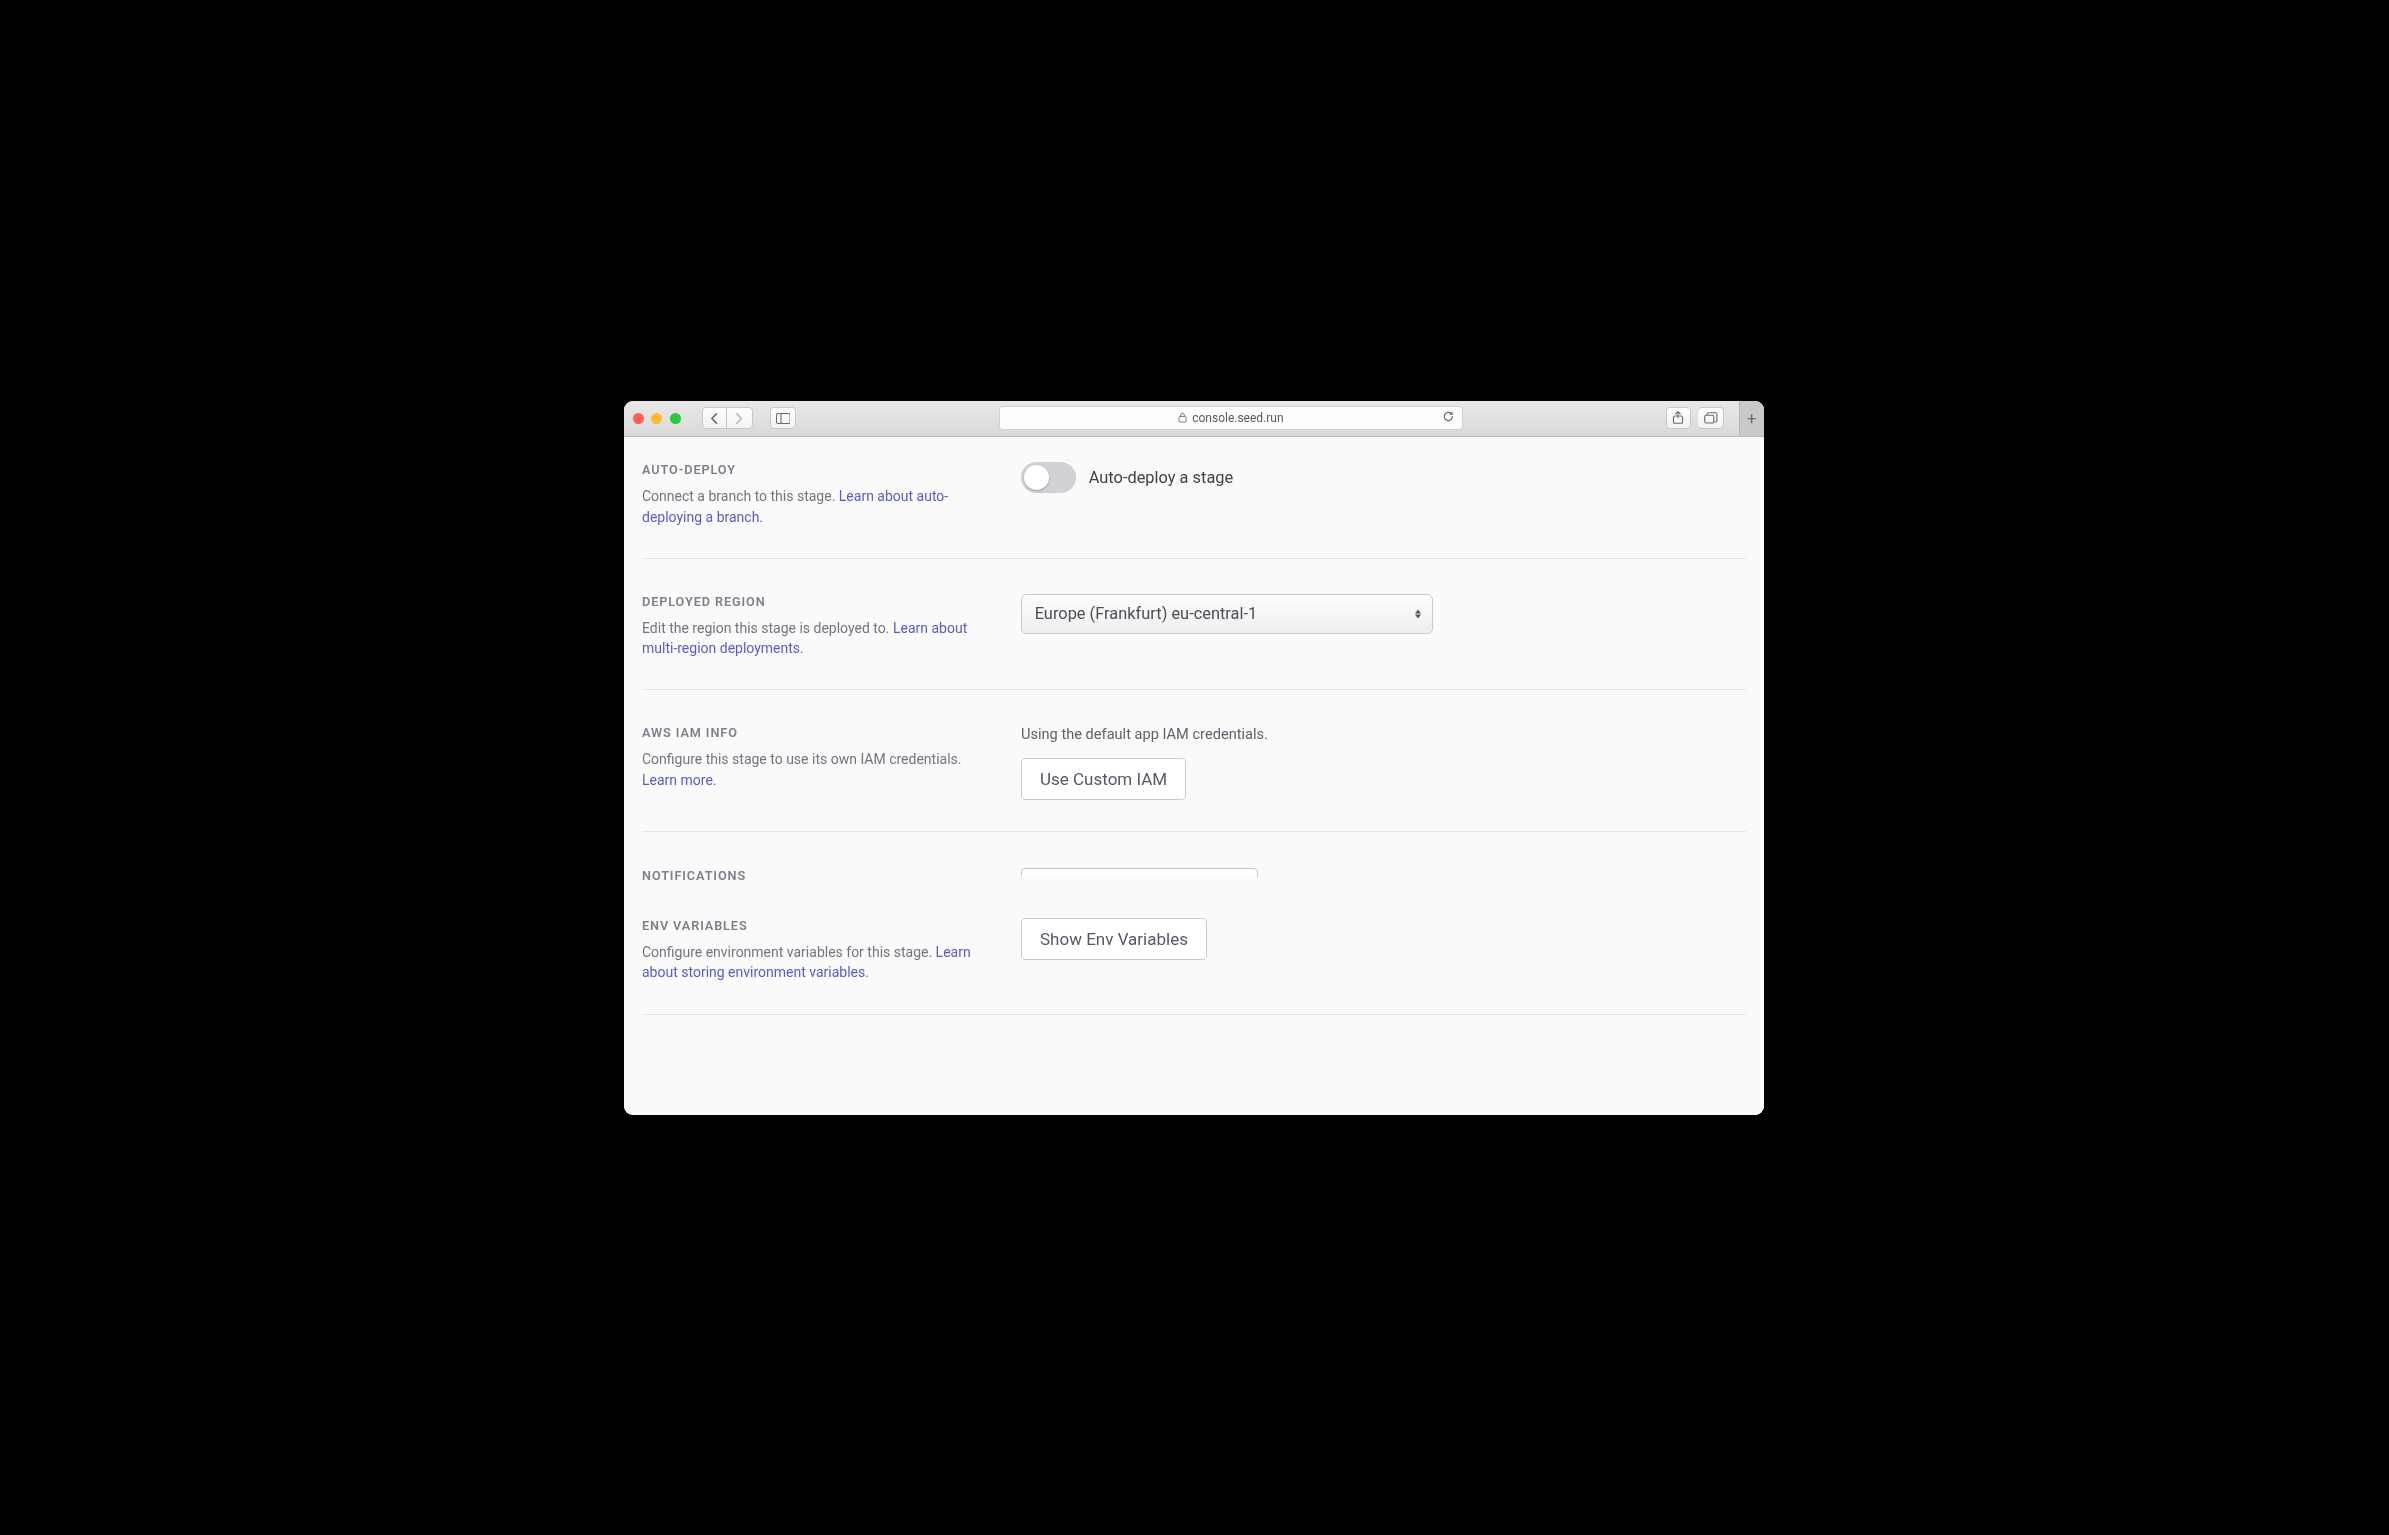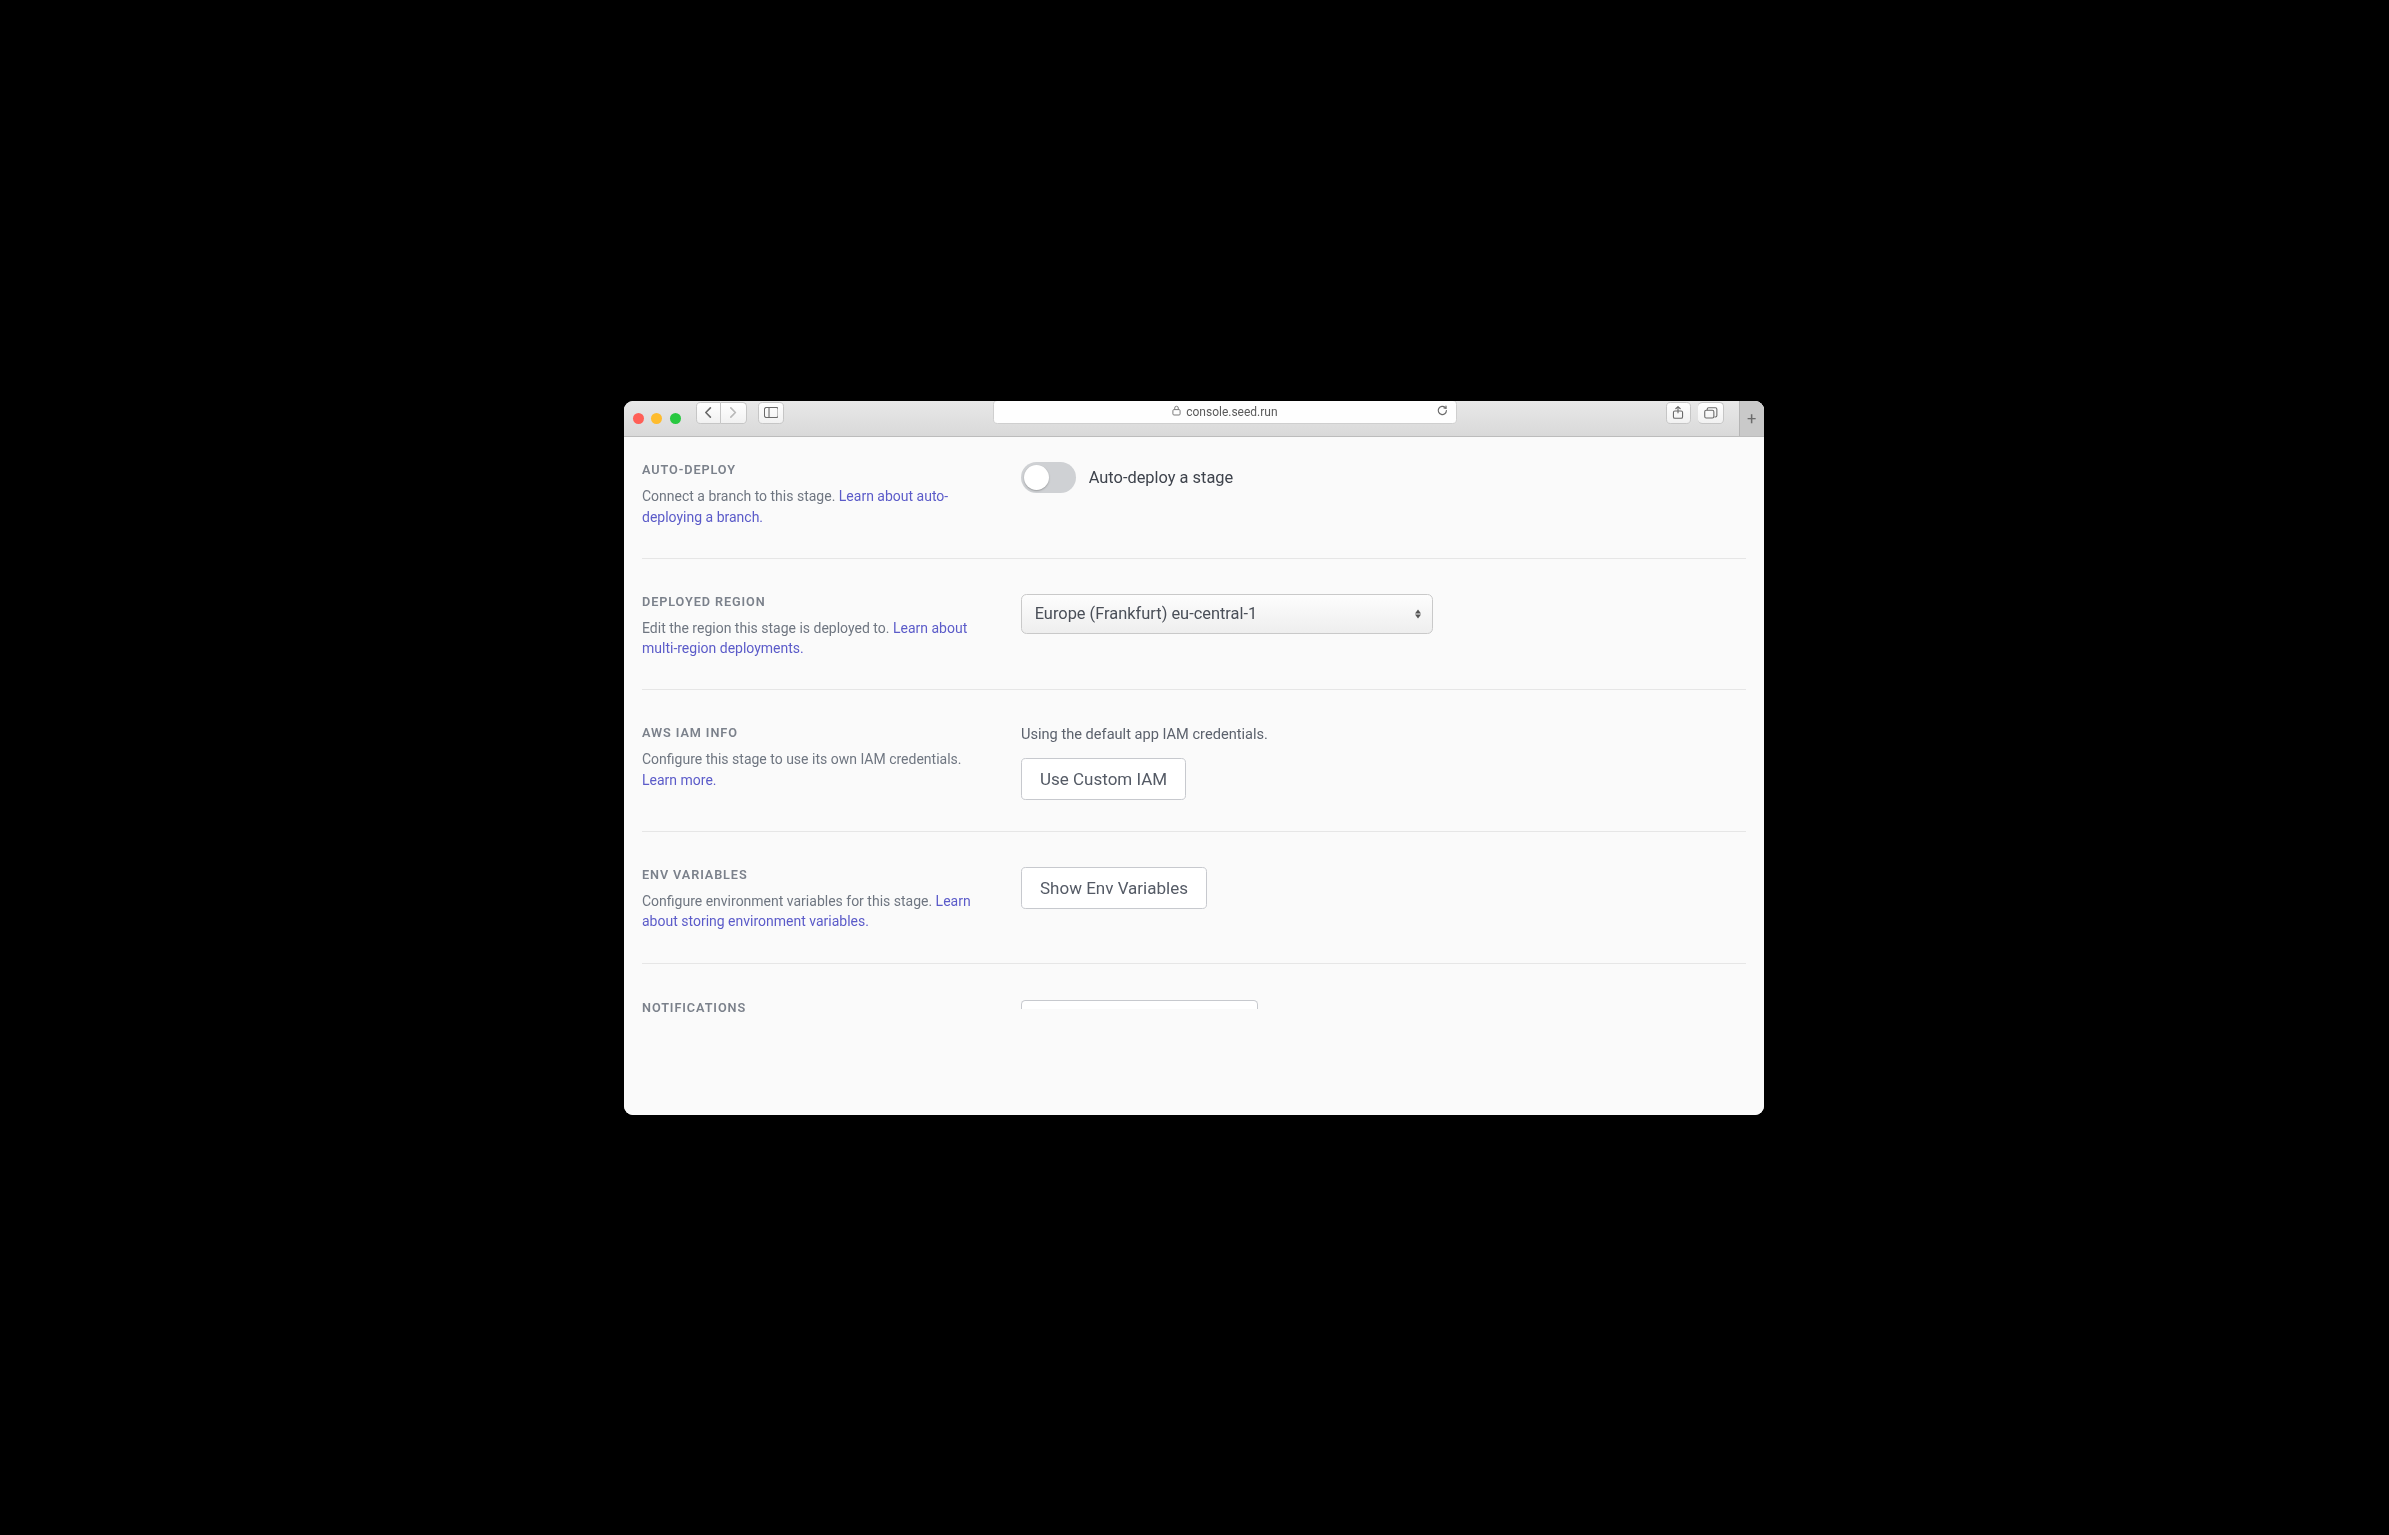--- a/index.html
+++ b/index.html
@@ -29,23 +29,23 @@
     box-shadow: 0 18px 55px rgba(0,0,0,0.5);
     display: flex;
     flex-direction: column;
   }
   
   .toolbar {
     height: 36px;
     background: linear-gradient(#e8e8e8, #d9d9d9);
     border-bottom: 0.9px solid #bcbcbc;
     display: flex;
-    align-items: flex-end;
+    align-items: center;
     padding: 12px 9px;
-    gap: 6px;
+    gap: 12px;
     position: relative;
   }
   .traffic-lights {
     display: flex;
     gap: 7.3px;
     margin-right: 9px;
   }
   .light {
     width: 11px; height: 11px; border-radius: 50%;
   }
@@ -313,37 +313,37 @@
           <div class="sec-desc">
             <span>Configure this stage to use its own IAM credentials. </span><a class="link">Learn more.</a>
           </div>
         </div>
         <div class="right-col">
           <div class="iam-status">Using the default app IAM credentials.</div>
           <div class="btn">Use Custom IAM</div>
         </div>
       </div>
 
+      <div class="section last notifications">
+        <div class="left-col">
+          <div class="sec-title">NOTIFICATIONS</div>
+        </div>
+        <div class="right-col">
+          <div class="partial-btn-top"></div>
+        </div>
+      </div>
+
       <div class="section">
         <div class="left-col">
           <div class="sec-title">ENV VARIABLES</div>
           <div class="sec-desc">
             <span>Configure environment variables for this stage. </span><a class="link">Learn about storing environment variables.</a>
           </div>
         </div>
         <div class="right-col">
           <div class="btn">Show Env Variables</div>
         </div>
       </div>
 
-      <div class="section last notifications">
-        <div class="left-col">
-          <div class="sec-title">NOTIFICATIONS</div>
-        </div>
-        <div class="right-col">
-          <div class="partial-btn-top"></div>
-        </div>
-      </div>
-
     </div>
   </div>
 </div>
 
 
 </body></html>

